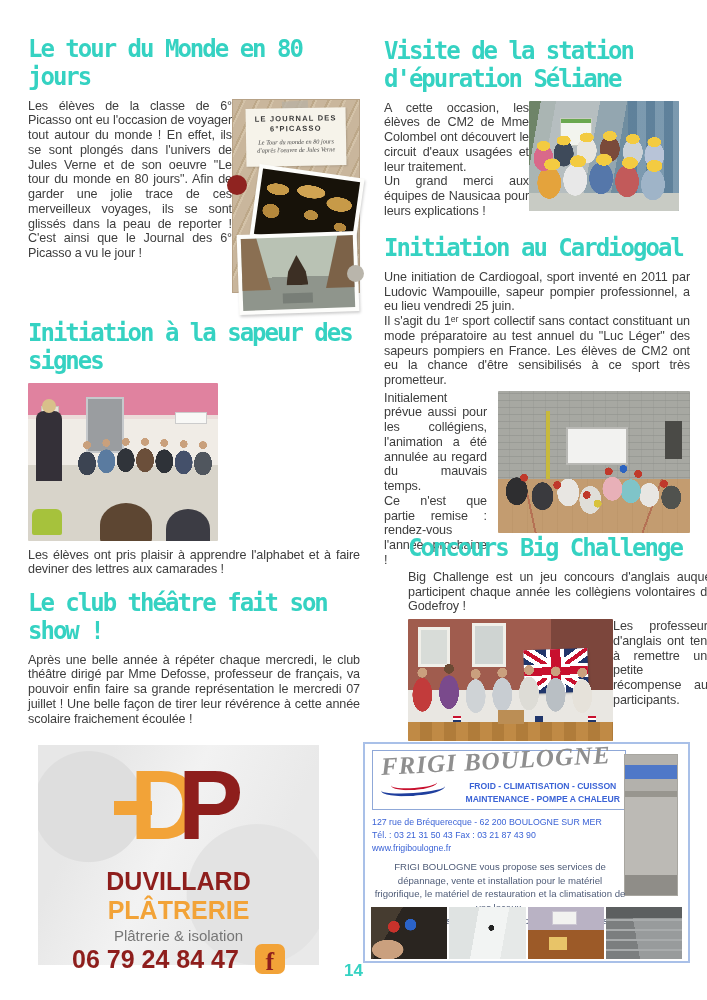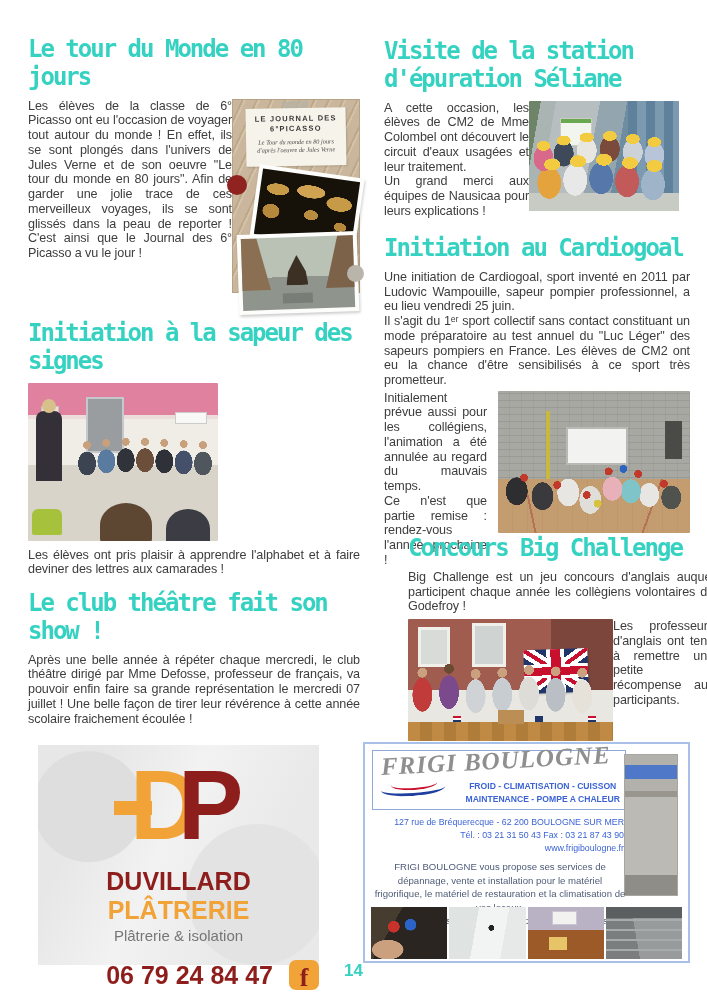--- a/index.html
+++ b/index.html
@@ -192,37 +192,37 @@
       linear-gradient(115deg,#e7e7e7 20%,#f2f2f2 45%,#e9e9e9 75%);
     text-align:center;}
   .dp-logo{position:relative;height:102px;margin-top:12px;}
   .dp-logo .d{position:absolute;left:92px;top:0;font-size:98px;line-height:96px;font-weight:800;color:#f2a338;}
   .dp-logo .p{position:absolute;left:140px;top:0;font-size:98px;line-height:96px;font-weight:800;color:#8e1e1c;}
   .dp-logo .bar{position:absolute;left:76px;top:44px;width:38px;height:14px;background:#f2a338;}
   .dv-name{font-size:25px;font-weight:800;letter-spacing:0;margin-top:8px;}
   .dv-name .n1{color:#8e1e1c;}
   .dv-name .n2{color:#f2a338;}
   .dv-sub{font-size:15px;color:#767676;margin-top:2px;}
-  .dv-phone-row{display:flex;justify-content:flex-end;align-items:center;gap:16px;margin-top:16px;}
+  .dv-phone-row{display:flex;justify-content:center;align-items:center;gap:16px;}
   .dv-phone{font-size:25px;font-weight:800;color:#8e1e1c;}
   .fb{width:30px;height:30px;border-radius:7px;background:#f2a338;display:flex;align-items:flex-end;justify-content:center;overflow:hidden;}
   .fb span{font-family:"Liberation Serif",serif;font-weight:bold;font-size:26px;line-height:24px;color:#8e1e1c;}
 
   
   #ad-frigi{position:absolute;left:363px;top:742px;width:327px;height:221px;
     border:2px solid #a9c0e8;background:#fff;box-sizing:border-box;}
   .logo-box{position:absolute;left:7px;top:6px;width:252px;height:58px;border:1px solid #8fa8d8;background:#fff;}
   .fname{position:absolute;left:8px;top:2px;white-space:nowrap;font-family:"Liberation Serif",serif;
     font-style:italic;font-weight:bold;font-size:25px;color:#8f8f8f;letter-spacing:1px;transform:rotate(-3deg);transform-origin:left center;}
   .swoosh1{position:absolute;left:8px;top:30px;width:64px;height:12px;border-bottom:3px solid #1f3f9e;border-radius:50%;transform:rotate(-4deg);}
   .swoosh2{position:absolute;left:18px;top:27px;width:46px;height:10px;border-bottom:2px solid #c8102e;border-radius:50%;transform:rotate(-4deg);}
   .services{position:absolute;right:5px;bottom:3px;text-align:center;color:#3b63d6;font-size:8.6px;font-weight:bold;line-height:1.5;}
   .fountain{position:absolute;right:10px;top:10px;width:54px;height:142px;border:1px solid #a8a6a0;box-sizing:border-box;
     background:linear-gradient(#b3b1ac 0 7%,#4f78c8 7% 17%,#b3b1ac 17% 26%,#98968f 26% 30%,#bcbab5 30% 86%,#8f8d88 86% 100%);}
-  .fr-address{position:absolute;left:7px;top:72px;width:252px;text-align:right;color:#3b63d6;font-size:8.8px;line-height:1.45;}
+  .fr-address{position:absolute;left:7px;top:72px;width:252px;text-align:left;color:#3b63d6;font-size:8.8px;line-height:1.45;}
   .fr-desc{position:absolute;left:8px;top:116px;width:254px;text-align:center;color:#4f5c78;font-size:9.6px;line-height:1.42;}
   .strip{position:absolute;left:6px;right:6px;top:163px;height:52px;display:flex;gap:2px;}
   .strip>div{flex:1;position:relative;overflow:hidden;}
   .ph1{background:#2a2520;
     background-image:
       radial-gradient(circle 6px at 30% 38%,#c8322b 94%,#0000),
       radial-gradient(circle 6px at 52% 34%,#2b63c8 94%,#0000),
       radial-gradient(ellipse 16px 10px at 22% 82%,#caa07e 96%,#0000),
       linear-gradient(120deg,#463c30 0 30%,#2a2520 30%);}
   .ph2{background:#eef0ef;

